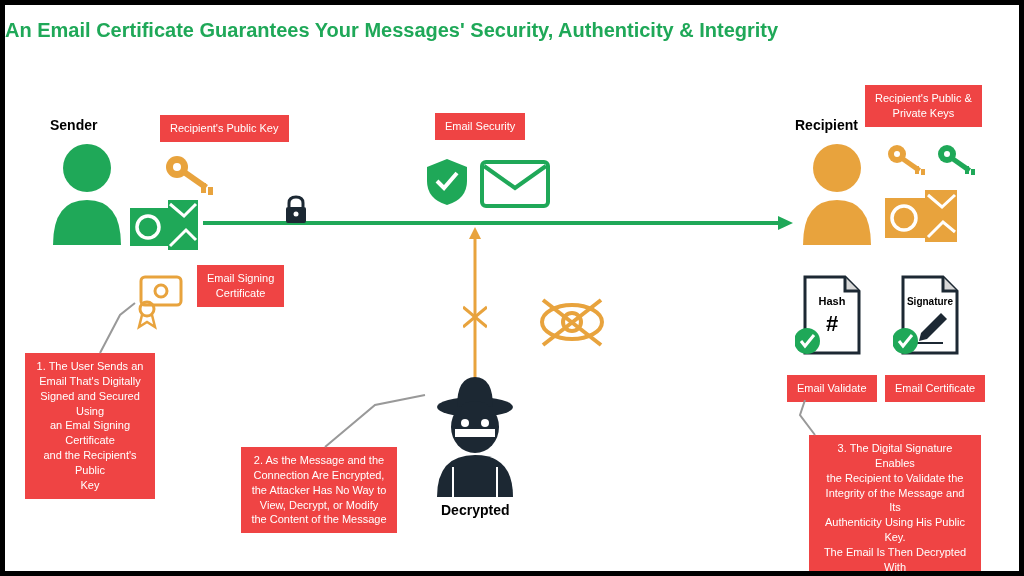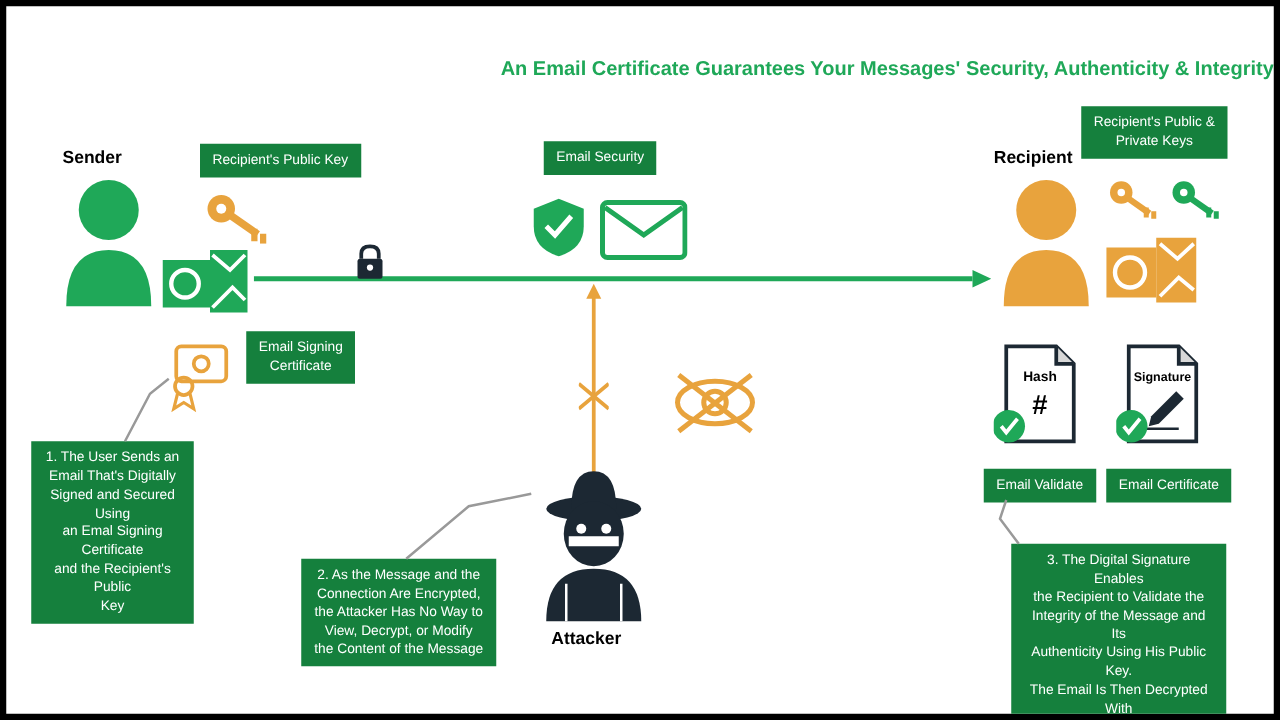--- a/index.html
+++ b/index.html
@@ -6,51 +6,50 @@
 body {
   width: 1024px;
   height: 576px;
   border: 5px solid #000;
   background: #fff;
   font-family: Arial, sans-serif;
   position: relative;
   overflow: hidden;
 }
 .title {
-  text-align: right;
+  text-align: left;
   color: #1fa858;
-  font-size: 16px;
+  font-size: 20px;
   font-weight: bold;
   padding: 14px 0 6px 0;
-  margin-top: 28px;
 }
 .label-box {
   position: absolute;
-  background: #15803d;
+  background: #ef4444;
   color: #fff;
   font-size: 11px;
   padding: 6px 10px;
   text-align: center;
   line-height: 1.35;
 }
 .role {
   position: absolute;
   font-weight: bold;
   font-size: 14px;
   color: #000;
 }
 .icon { position: absolute; }
 </style>
 </head>
 <body>
 
 <div class="title">An Email Certificate Guarantees Your Messages' Security, Authenticity &amp; Integrity</div>
 
 <div class="role" style="left:45px;top:112px">Sender</div>
-<div class="role" style="left:436px;top:497px">Attacker</div>
+<div class="role" style="left:436px;top:497px">Decrypted</div>
 <div class="role" style="left:790px;top:112px">Recipient</div>
 
 <svg class="icon" style="left:40px;top:135px" width="85" height="110">
   <circle cx="42" cy="28" r="24" fill="#1fa858"></circle>
   <path d="M 8 105 Q 8 60 42 60 Q 76 60 76 105 Z" fill="#1fa858"></path>
 </svg>
 
 <svg class="icon" style="left:125px;top:195px" width="70" height="55">
   <rect x="0" y="8" width="38" height="38" fill="#1fa858"></rect>
   <rect x="38" y="0" width="30" height="50" fill="#1fa858"></rect>

